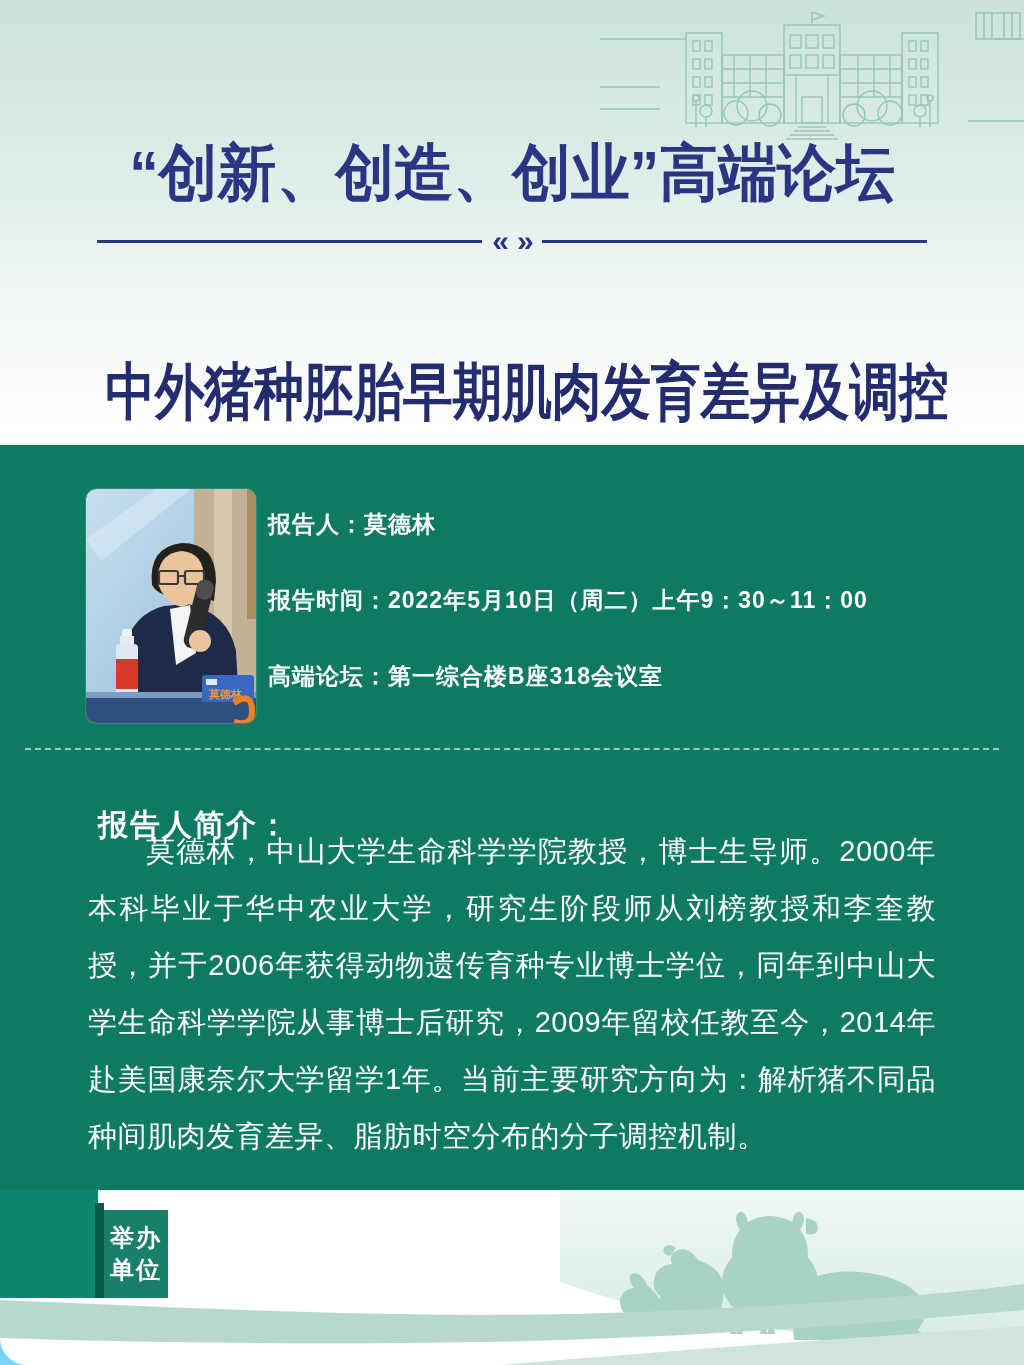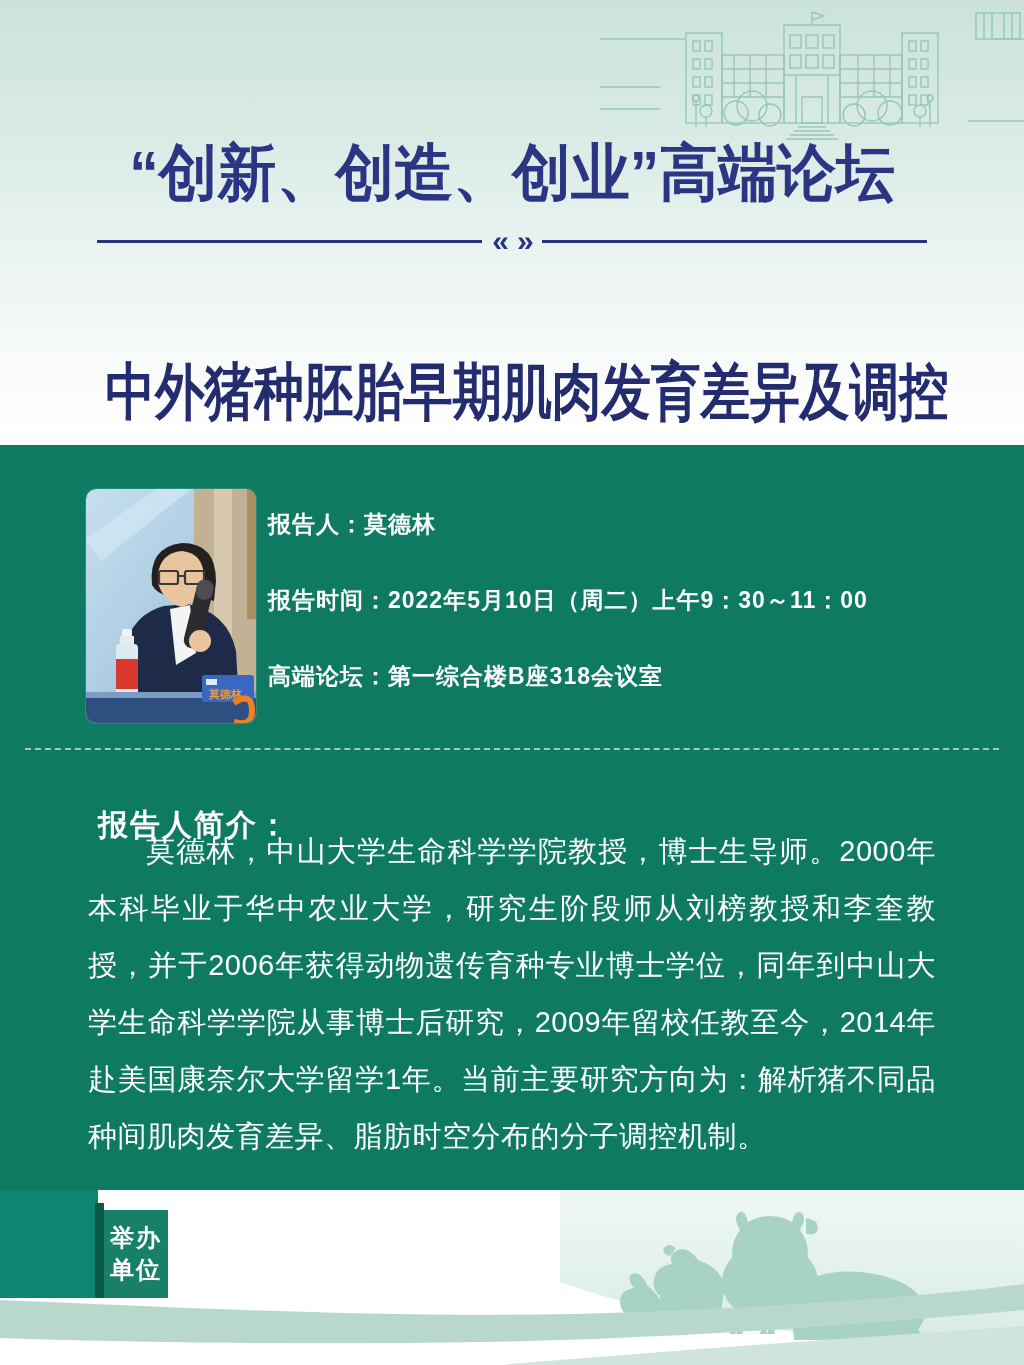--- a/index.html
+++ b/index.html
@@ -30,21 +30,21 @@
   .info-row.r0{top:64px;}
   .info-row.r1{top:140px;text-align:center;}
   .info-row.r2{top:216px;}
   .dashed-divider{position:absolute;left:25px;top:303px;width:974px;height:0;
     border-top:2px dashed rgba(255,255,255,0.6);}
   .bio-heading{position:absolute;left:98px;top:320px;color:#ffffff;font-size:30px;font-weight:bold;letter-spacing:2px;margin-top:40px;}
   .bio-text{position:absolute;left:88px;top:378px;width:848px;color:#ffffff;font-size:29px;line-height:57px;
     text-align:justify;text-indent:2em;letter-spacing:0.5px;font-weight:500;}
 
   
-  .footer{position:absolute;left:0;top:1190px;width:1024px;height:175px;background:#ffffff;}
+  .footer{position:absolute;left:0;top:1190px;width:1024px;height:175px;background:#ffffff;border-radius:27px;}
   .footer-deco{position:absolute;left:0;top:0;width:1024px;height:175px;}
   .host-band{position:absolute;left:0;top:0;width:98px;height:108px;background:#0d8571;}
   .host-flap{position:absolute;left:95px;top:13px;width:9px;height:95px;background:#0b5a49;}
   .host-box{position:absolute;left:104px;top:20px;width:64px;height:88px;background:#188069;
     display:flex;flex-direction:column;align-items:center;justify-content:center;gap:2px;}
   .host-box span{color:#ffffff;font-size:24px;font-weight:bold;line-height:30px;letter-spacing:2px;}
   .org-text{position:absolute;left:200px;top:44px;color:#1d1d1d;font-size:27px;font-weight:bold;letter-spacing:1px;}
 </style>
 </head>
 <body>

